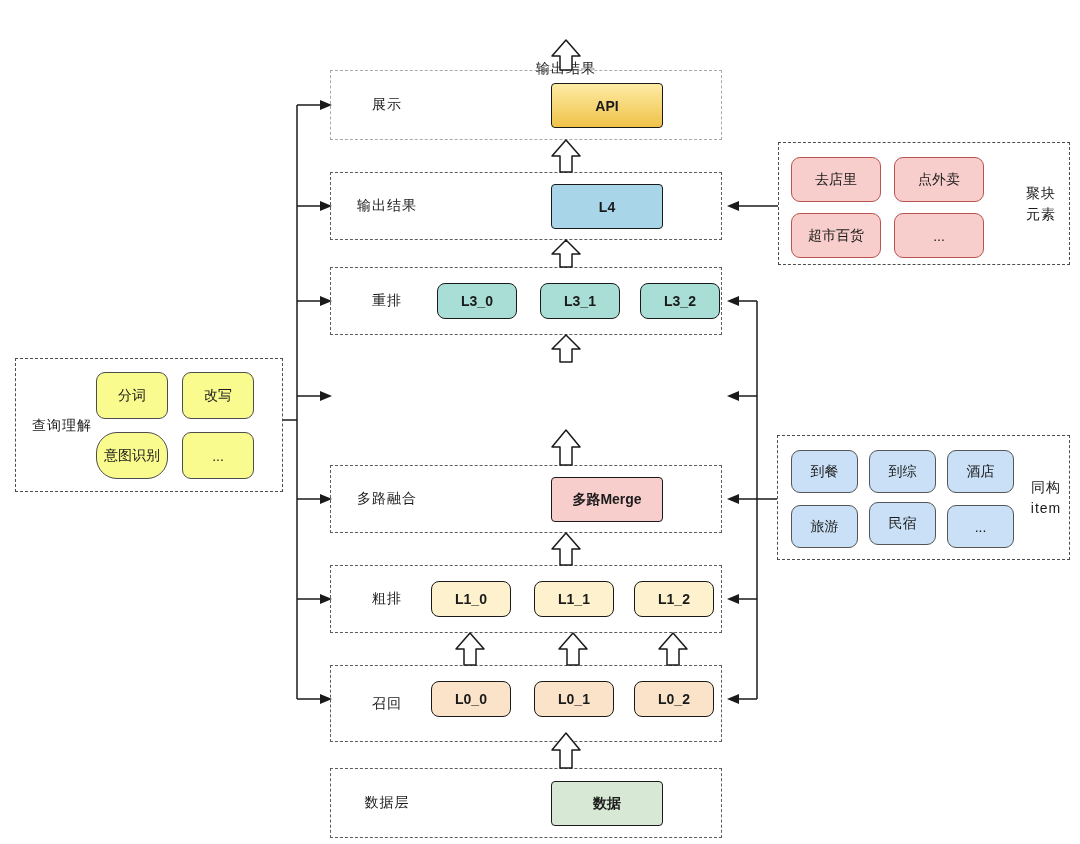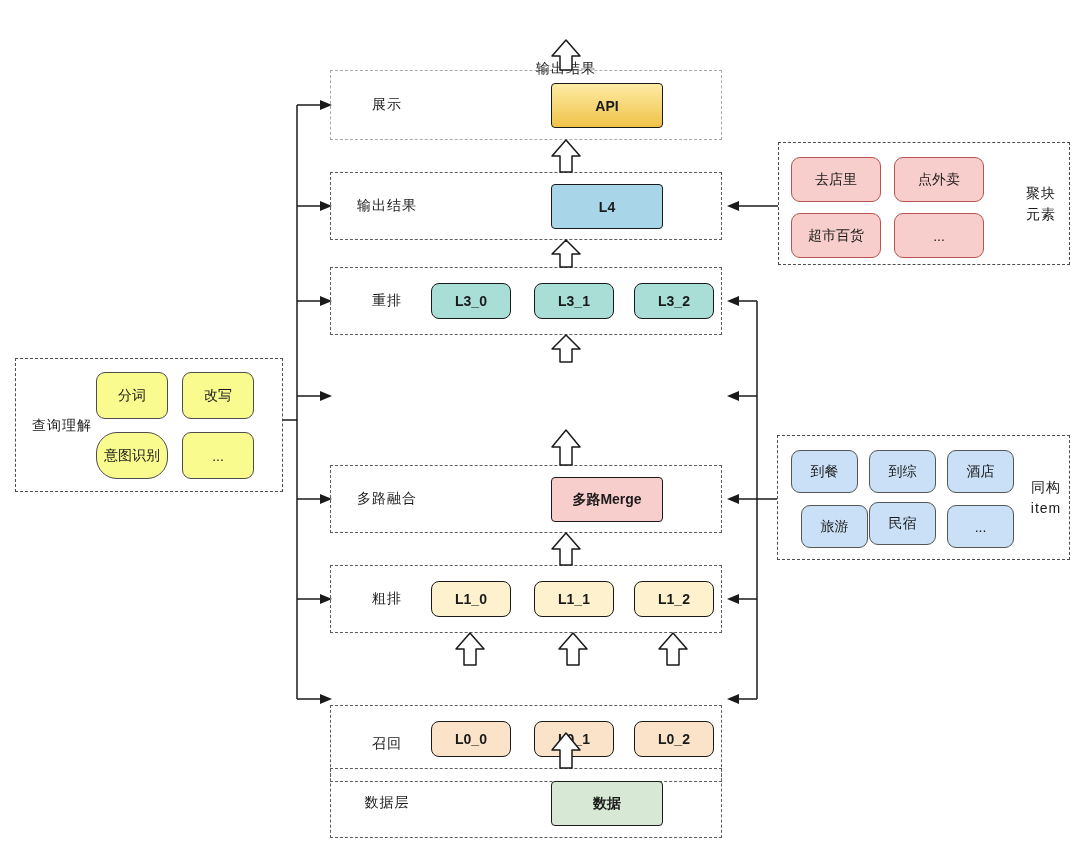--- a/index.html
+++ b/index.html
@@ -24,21 +24,21 @@
   
   .node{
     position:absolute;display:flex;align-items:center;justify-content:center;
     box-sizing:border-box;font-size:14px;font-weight:600;z-index:2;
   }
   .node.single{left:185px;width:112px;height:45px;border-radius:4px;border:1.5px solid;margin-left:35px;}
   .node.triple{width:80px;height:36px;top:15px;border-radius:8px;border:1.5px solid;}
   .t0{left:100px;} .t1{left:203px;} .t2{left:303px;}
   .api-node{background:linear-gradient(var(--api-gradient-top),var(--api-gradient-bottom));border-color:var(--api-border);}
   .l4-node{background:var(--l4-fill);border-color:var(--l4-border);text-align:right;}
-  .l3-node{background:var(--l3-fill);border-color:var(--l3-border);}
+  .l3-node{background:var(--l3-fill);border-color:var(--l3-border);margin-left:6px;}
   .l2-node{background:var(--l2-fill);border-color:var(--l2-border);}
   .merge-node{background:var(--merge-fill);border-color:var(--merge-border);}
   .l1-node{background:var(--l1-fill);border-color:var(--l1-border);}
   .l0-node{background:var(--l0-fill);border-color:var(--l0-border);}
   .data-node{background:var(--data-fill);border-color:var(--data-border);}
   
   .panel{position:absolute;border:1.5px dashed #4d4d4d;box-sizing:border-box;z-index:1;}
   .panel-item{
     position:absolute;display:flex;align-items:center;justify-content:center;
     box-sizing:border-box;font-size:14px;border-radius:9px;border:1.5px solid;
@@ -136,21 +136,21 @@
     <div class="node single merge-node" style="top:11px;">多路Merge</div>
   </div>
 
   <div class="layer" style="top:565px;height:68px;">
     <div class="layer-label">粗排</div>
     <div class="node triple l1-node t0">L1_0</div>
     <div class="node triple l1-node t1">L1_1</div>
     <div class="node triple l1-node t2">L1_2</div>
   </div>
 
-  <div class="layer" style="top:665px;height:77px;margin-top:40px;">
+  <div class="layer" style="top:665px;height:77px;">
     <div class="layer-label">召回</div>
     <div class="node triple l0-node t0">L0_0</div>
     <div class="node triple l0-node t1">L0_1</div>
     <div class="node triple l0-node t2">L0_2</div>
   </div>
 
   <div class="layer" style="top:768px;height:70px;">
     <div class="layer-label">数据层</div>
     <div class="node single data-node" style="top:12px;">数据</div>
   </div>
@@ -175,18 +175,18 @@
   </div>
 
   <div class="panel" style="left:777px;top:435px;width:293px;height:125px;">
     <div class="panel-caption" style="left:246px;top:41px;width:44px;">
       <div>同构</div>
       <div>item</div>
     </div>
     <div class="panel-item homo-item" style="left:13px;top:14px;">到餐</div>
     <div class="panel-item homo-item" style="left:91px;top:14px;">到综</div>
     <div class="panel-item homo-item" style="left:169px;top:14px;">酒店</div>
-    <div class="panel-item homo-item" style="left:23px;top:69px;">旅游</div>
+    <div class="panel-item homo-item" style="left:13px;top:69px;">旅游</div>
     <div class="panel-item homo-item" style="left:91px;top:66px;">民宿</div>
     <div class="panel-item homo-item" style="left:169px;top:69px;">...</div>
   </div>
 
 </div>
 
 </body></html>

